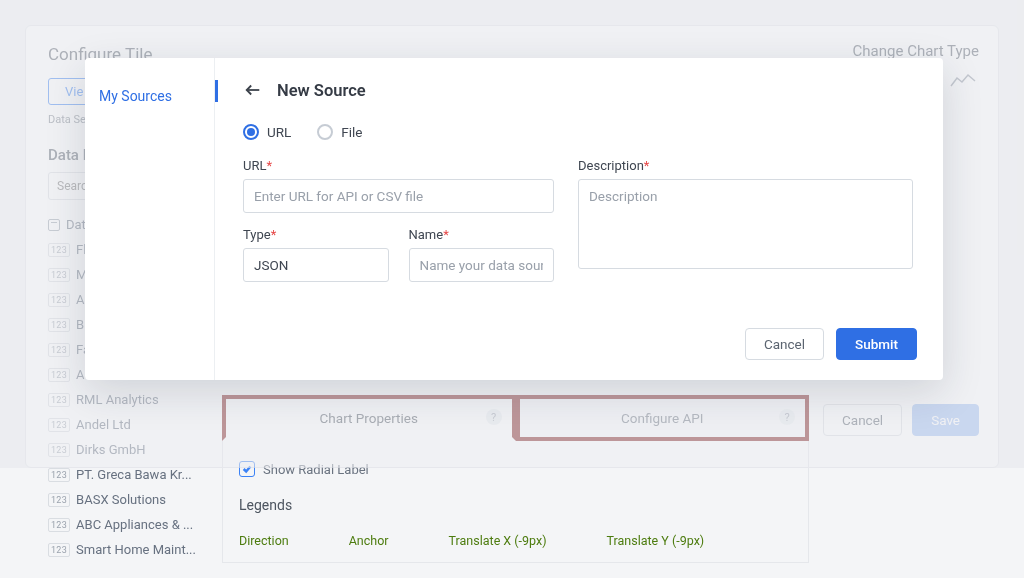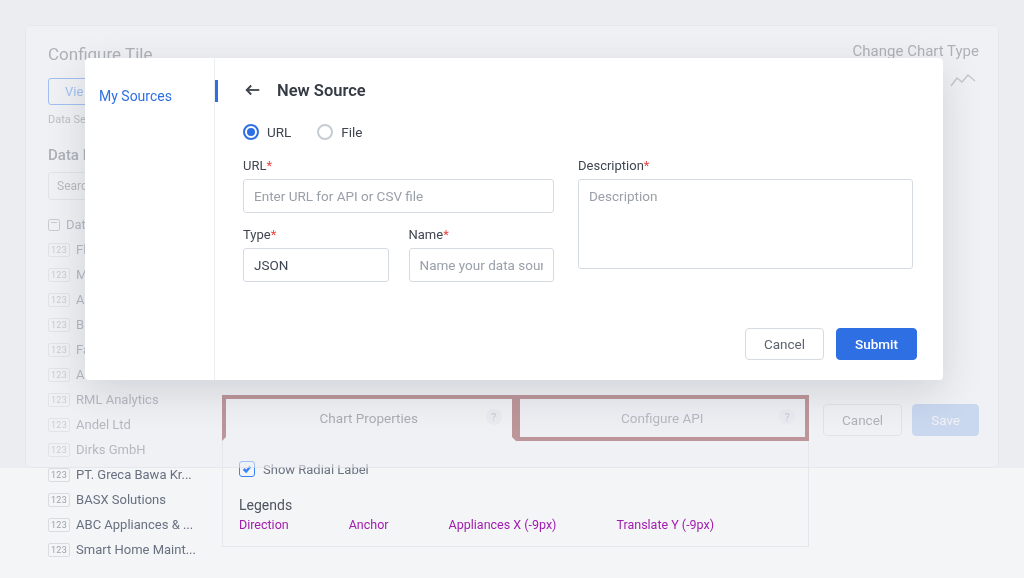--- a/index.html
+++ b/index.html
@@ -25,21 +25,21 @@
 .chart-area { position:absolute; left: 222px; top: 395px; right: 215px; }
 .tabs { display:flex; }
 .tab { flex:1; text-align:center; font-size:13.5px; color:#6b7380; padding:11px 8px; border:4px solid #7f1d1d; background:#fafbfc; position:relative;}
 .tab.active { background:#fff; color:#4d5560; border-bottom-color:#fff;}
 .tab .q { position:absolute; right:10px; top:10px; width:16px; height:16px; border-radius:50%; background:#eceff2; color:#9aa2ad; font-size:11px; display:flex; align-items:center; justify-content:center;}
 .tabbody { border:1px solid #e5e7eb; border-top:0; padding:14px 16px; font-size:13px; color:#6a7380; }
 .cbrow { display:flex; align-items:center; gap:8px; padding:6px 0;}
 .cbox { width:16px; height:16px; border:1.5px solid #3b82f6; border-radius:3px; display:flex; align-items:center; justify-content:center; }
 .cbox svg { width:10px; height:10px; stroke:#3b82f6; stroke-width:3; fill:none; }
 .legends-h { margin-top:14px; color:#4d5560; font-size:14px;}
-.legends-cols { display:flex; gap:60px; font-size:12.5px; color:#a21caf; margin-top:4px;}
+.legends-cols { display:flex; gap:60px; font-size:12.5px; color:#4d7c0f; margin-top:20px;}
 
 .footer-btns { position:absolute; right:45px; bottom:32px; display:flex; gap:10px; }
 .btn { font-size:13.5px; padding:7px 18px; border-radius:4px; cursor:pointer; }
 .btn.ghost { background:#fff; border:1px solid #d9dde2; color:#5b6470; }
 .btn.save { background:#9fbdf2; border:1px solid #9fbdf2; color:#fff; }
 .line-ic { position:absolute; right:48px; top:72px; }
 
 
 .dim { position:absolute; inset:0; background:rgba(230,232,236,.6); }
 
@@ -167,21 +167,21 @@
             <svg viewBox="0 0 12 12">
               <polyline points="2,6 5,9 10,3"></polyline>
             </svg>
           </span>
         <span>Show Radial Label</span>
       </div>
       <div class="legends-h">Legends</div>
       <div class="legends-cols">
         <span>Direction</span>
         <span>Anchor</span>
-        <span>Appliances X (-9px)</span>
+        <span>Translate X (-9px)</span>
         <span>Translate Y (-9px)</span>
       </div>
     </div>
   </div>
 
   <div class="footer-btns">
     <button class="btn ghost">Cancel</button>
     <button class="btn save">Save</button>
   </div>
 

